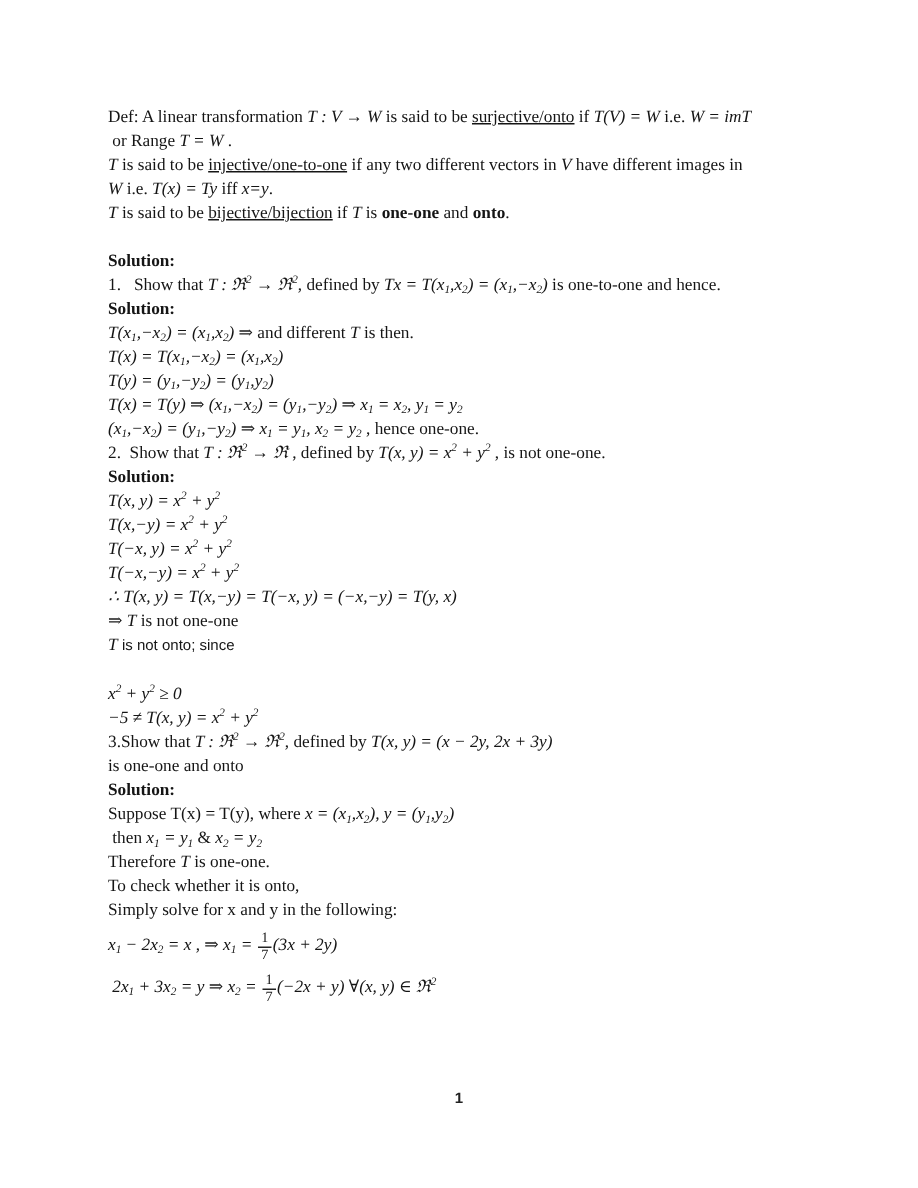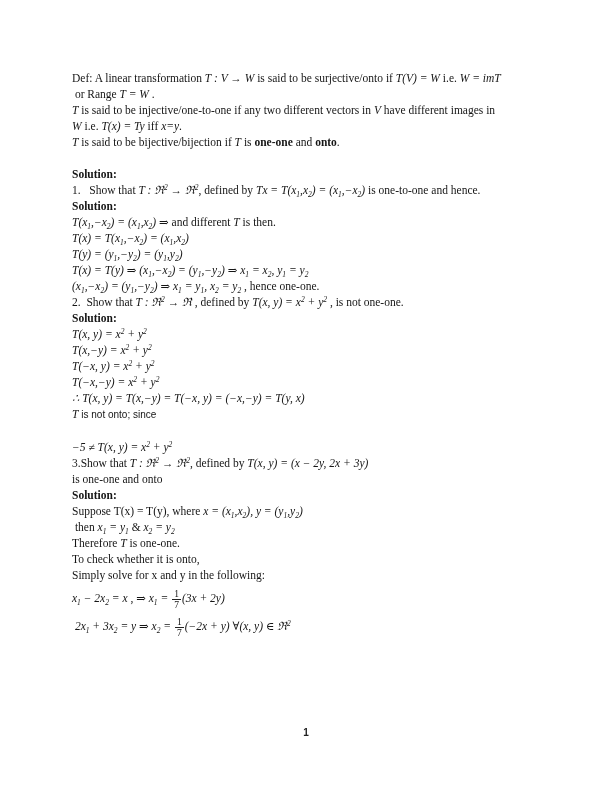--- a/index.html
+++ b/index.html
@@ -19,21 +19,21 @@
   }
   .line{
     margin:0;padding:0;
     font-size:11.5px;
     line-height:16px;
     white-space:nowrap;
   }
   .line.blank{height:16px;}
   .it{font-style:italic;}
   .bo{font-weight:bold;}
-  .un{}
+  .un{text-decoration:underline;}
   .sa{font-family:"Liberation Sans","DejaVu Sans",sans-serif;font-size:10px;}
   sub,sup{font-size:7.5px;line-height:0;}
   sub{vertical-align:-0.35em;}
   sup{vertical-align:0.6em;}
   .frac{
     display:inline-block;
     vertical-align:-0.65em;
     text-align:center;
     font-size:9.5px;
     line-height:1.1;
@@ -73,22 +73,24 @@
       <p class="line"><span class="it">T(y) = (y<sub>1</sub>,−y<sub>2</sub>) = (y<sub>1</sub>,y<sub>2</sub>)</span></p>
       <p class="line"><span class="it">T(x) = T(y) ⇒ (x<sub>1</sub>,−x<sub>2</sub>) = (y<sub>1</sub>,−y<sub>2</sub>) ⇒ x<sub>1</sub> = x<sub>2</sub>, y<sub>1</sub> = y<sub>2</sub></span></p>
       <p class="line"><span class="it">(x<sub>1</sub>,−x<sub>2</sub>) = (y<sub>1</sub>,−y<sub>2</sub>) ⇒ x<sub>1</sub> = y<sub>1</sub>, x<sub>2</sub> = y<sub>2</sub></span><span> , hence one-one.</span></p>
       <p class="line"><span>2.&nbsp; Show that </span><span class="it">T : ℜ<sup>2</sup> → ℜ</span><span> , defined by </span><span class="it">T(x, y) = x<sup>2</sup> + y<sup>2</sup></span><span> , is not one-one.</span></p>
       <p class="line"><span class="bo">Solution:</span></p>
       <p class="line"><span class="it">T(x, y) = x<sup>2</sup> + y<sup>2</sup></span></p>
       <p class="line"><span class="it">T(x,−y) = x<sup>2</sup> + y<sup>2</sup></span></p>
       <p class="line"><span class="it">T(−x, y) = x<sup>2</sup> + y<sup>2</sup></span></p>
       <p class="line"><span class="it">T(−x,−y) = x<sup>2</sup> + y<sup>2</sup></span></p>
       <p class="line"><span class="it">∴ T(x, y) = T(x,−y) = T(−x, y) = (−x,−y) = T(y, x)</span></p>
+      <p class="line"><span>⇒ </span><span class="it">T</span><span> is not one-one</span></p>
       <p class="line"><span class="it">T</span><span> </span><span class="sa">is not onto; since</span></p>
       <p class="line blank"></p>
+      <p class="line"><span class="it">x<sup>2</sup> + y<sup>2</sup> ≥ 0</span></p>
       <p class="line"><span class="it">−5 ≠ T(x, y) = x<sup>2</sup> + y<sup>2</sup></span></p>
       <p class="line"><span>3.Show that </span><span class="it">T : ℜ<sup>2</sup> → ℜ<sup>2</sup></span><span>, defined by </span><span class="it">T(x, y) = (x − 2y, 2x + 3y)</span></p>
       <p class="line"><span>is one-one and onto</span></p>
       <p class="line"><span class="bo">Solution:</span></p>
       <p class="line"><span>Suppose T(x) = T(y), where </span><span class="it">x = (x<sub>1</sub>,x<sub>2</sub>),  y = (y<sub>1</sub>,y<sub>2</sub>)</span></p>
       <p class="line"><span>&nbsp;then </span><span class="it">x<sub>1</sub> = y<sub>1</sub></span><span> &amp; </span><span class="it">x<sub>2</sub> = y<sub>2</sub></span></p>
       <p class="line"><span>Therefore </span><span class="it">T</span><span> is one-one.</span></p>
       <p class="line"><span>To check whether it is onto,</span></p>
       <p class="line"><span>Simply solve for x and y in the following:</span></p>
       <p class="line eqf"><span class="it">x<sub>1</sub> − 2x<sub>2</sub> = x</span><span> ,  </span><span class="it">⇒ x<sub>1</sub> = </span><span class="frac"><span class="num">1</span><span class="den">7</span></span><span class="it">(3x + 2y)</span></p>

